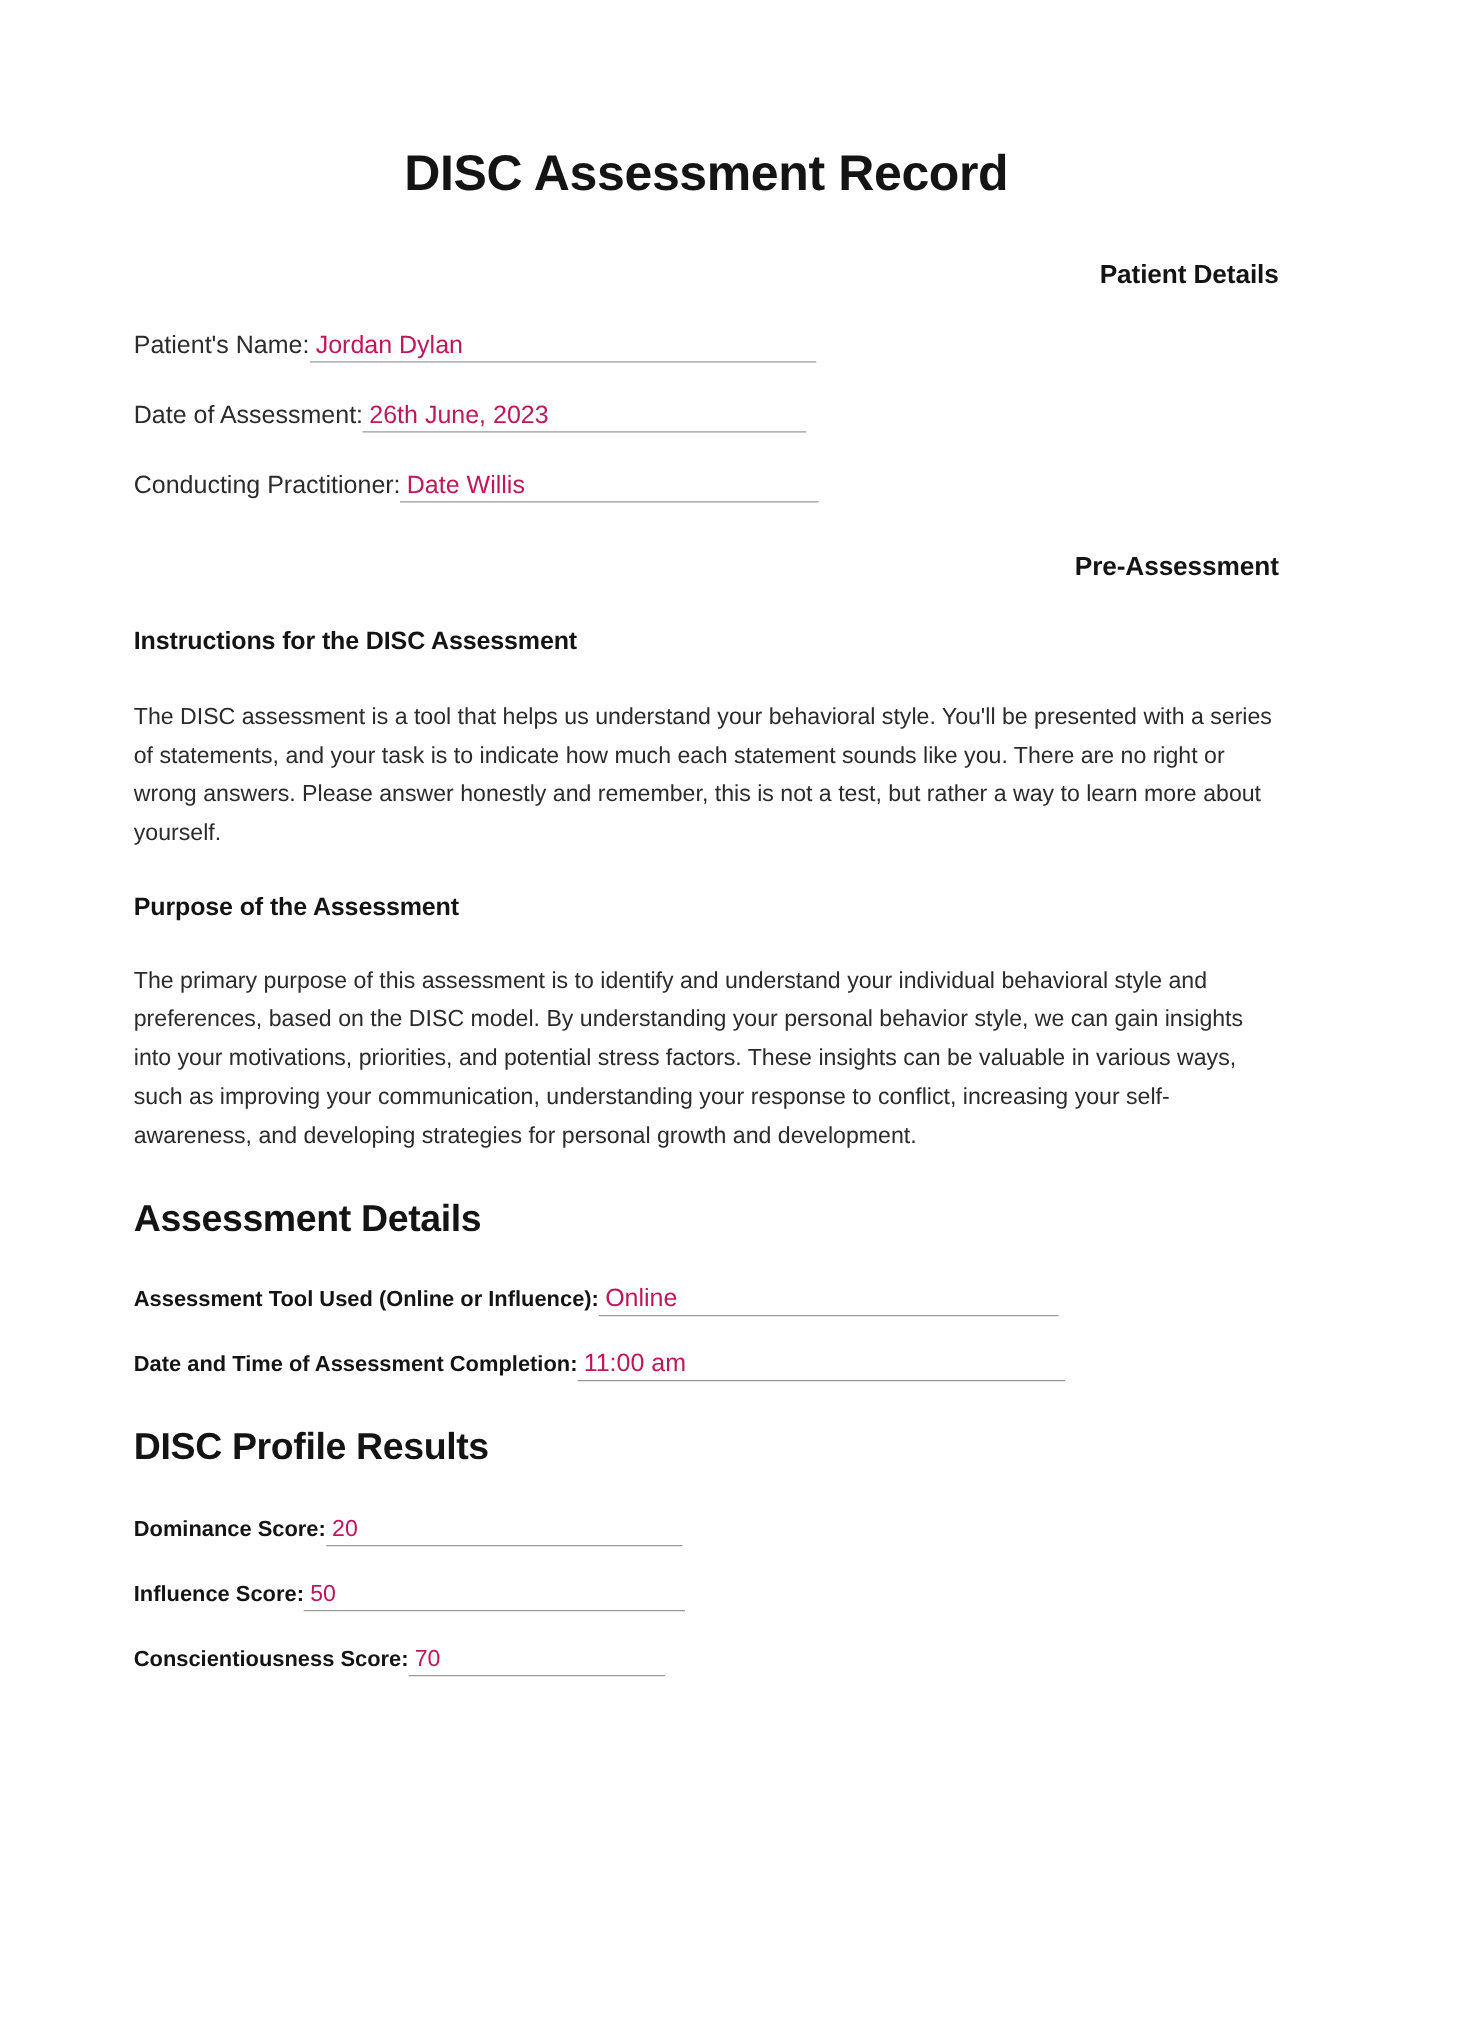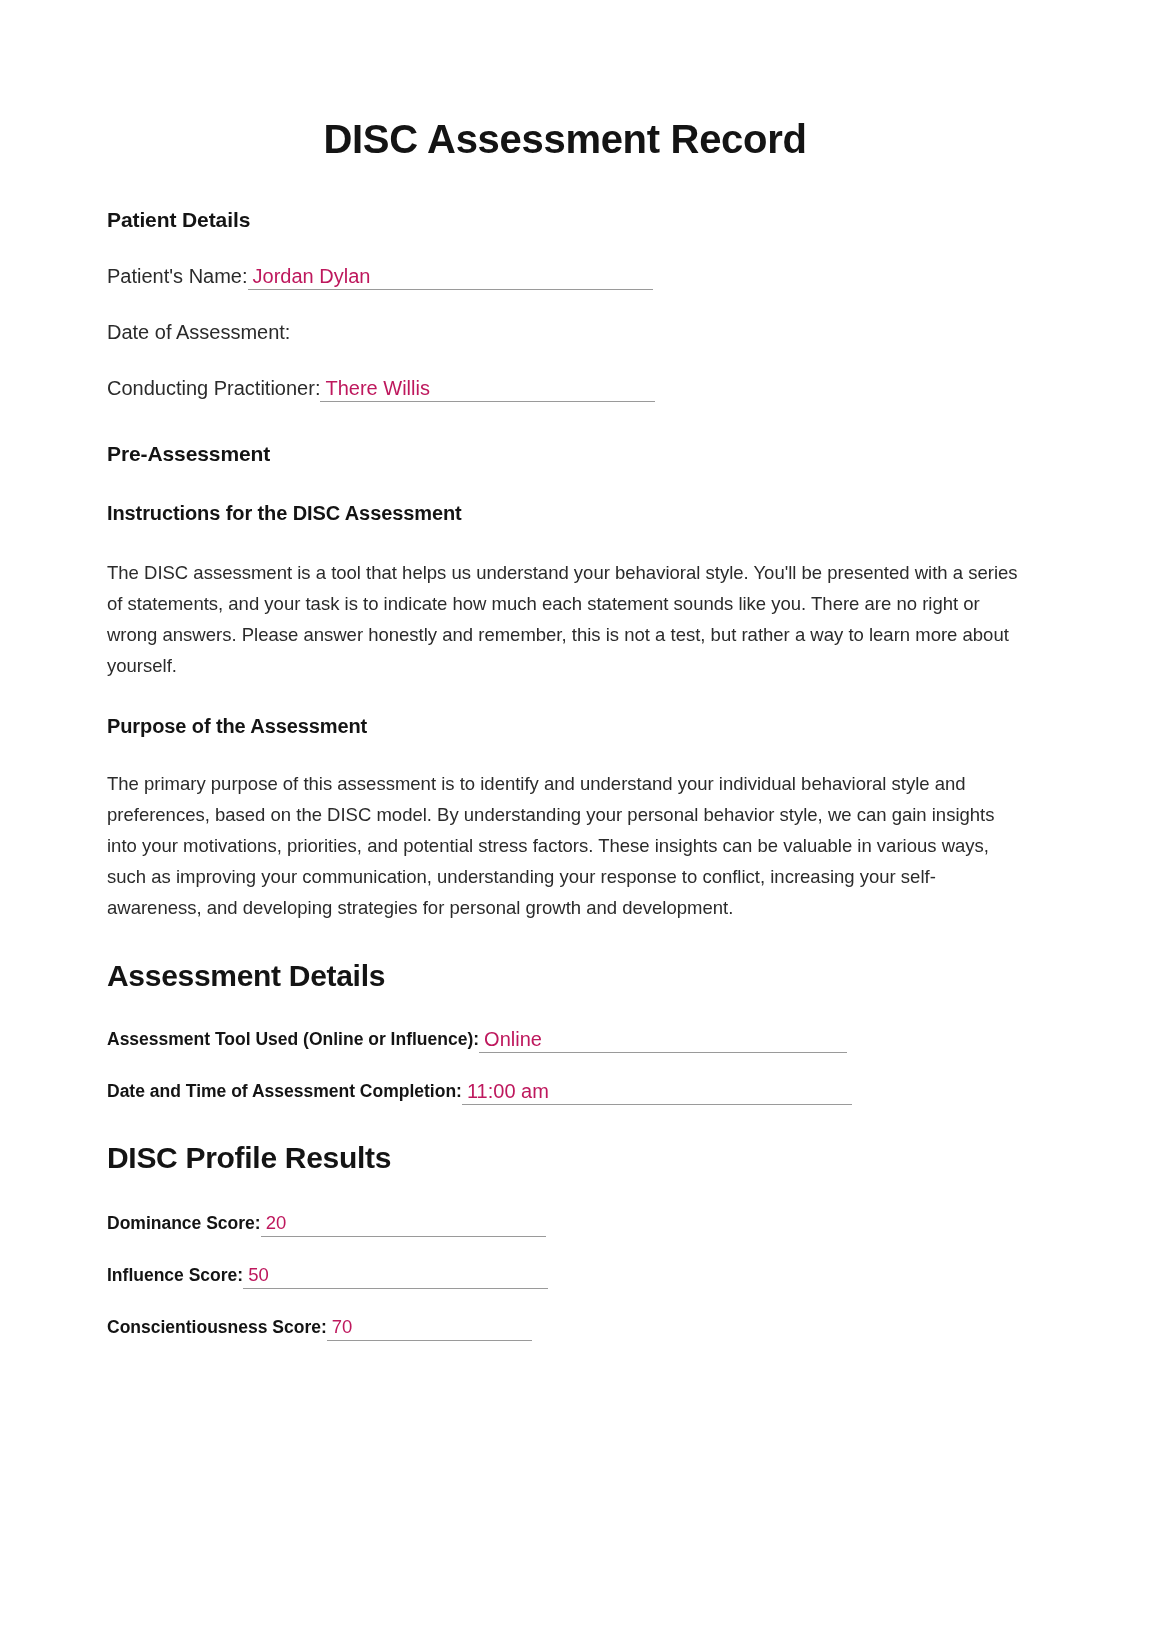--- a/index.html
+++ b/index.html
@@ -41,20 +41,21 @@
     color: #141414;
   }
 
   
   .h-section {
     font-size: 21px;
     font-weight: bold;
     margin: 0;
     color: #141414;
     letter-spacing: -0.1px;
+    text-align: right;
   }
   .h-sub {
     font-size: 20px;
     font-weight: bold;
     margin: 0;
     color: #141414;
     letter-spacing: -0.1px;
   }
   .h-big {
     font-size: 30px;
@@ -124,25 +125,26 @@
 
     <h2 class="h-section sp-t-46">Patient Details</h2>
 
     <div class="field-row sp-t-32">
       <span class="field-label">Patient's Name:</span>
       <span class="field-fill" style="width: 400px;">Jordan Dylan</span>
     </div>
 
     <div class="field-row sp-t-30">
       <span class="field-label">Date of Assessment:</span>
+      <span class="field-fill" style="width: 350px;">26th June, 2023</span>
     </div>
 
     <div class="field-row sp-t-30">
       <span class="field-label">Conducting Practitioner:</span>
-      <span class="field-fill" style="width: 330px;">There Willis</span>
+      <span class="field-fill" style="width: 330px;">Date Willis</span>
     </div>
 
     <h2 class="h-section sp-t-40">Pre-Assessment</h2>
 
     <h3 class="h-sub sp-t-36">Instructions for the DISC Assessment</h3>
 
     <p class="para sp-t-32">The DISC assessment is a tool that helps us understand your behavioral style. You'll be presented with a series of statements, and your task is to indicate how much each statement sounds like you. There are no right or wrong answers. Please answer honestly and remember, this is not a test, but rather a way to learn more about yourself.</p>
 
     <h3 class="h-sub sp-t-34">Purpose of the Assessment</h3>
 

